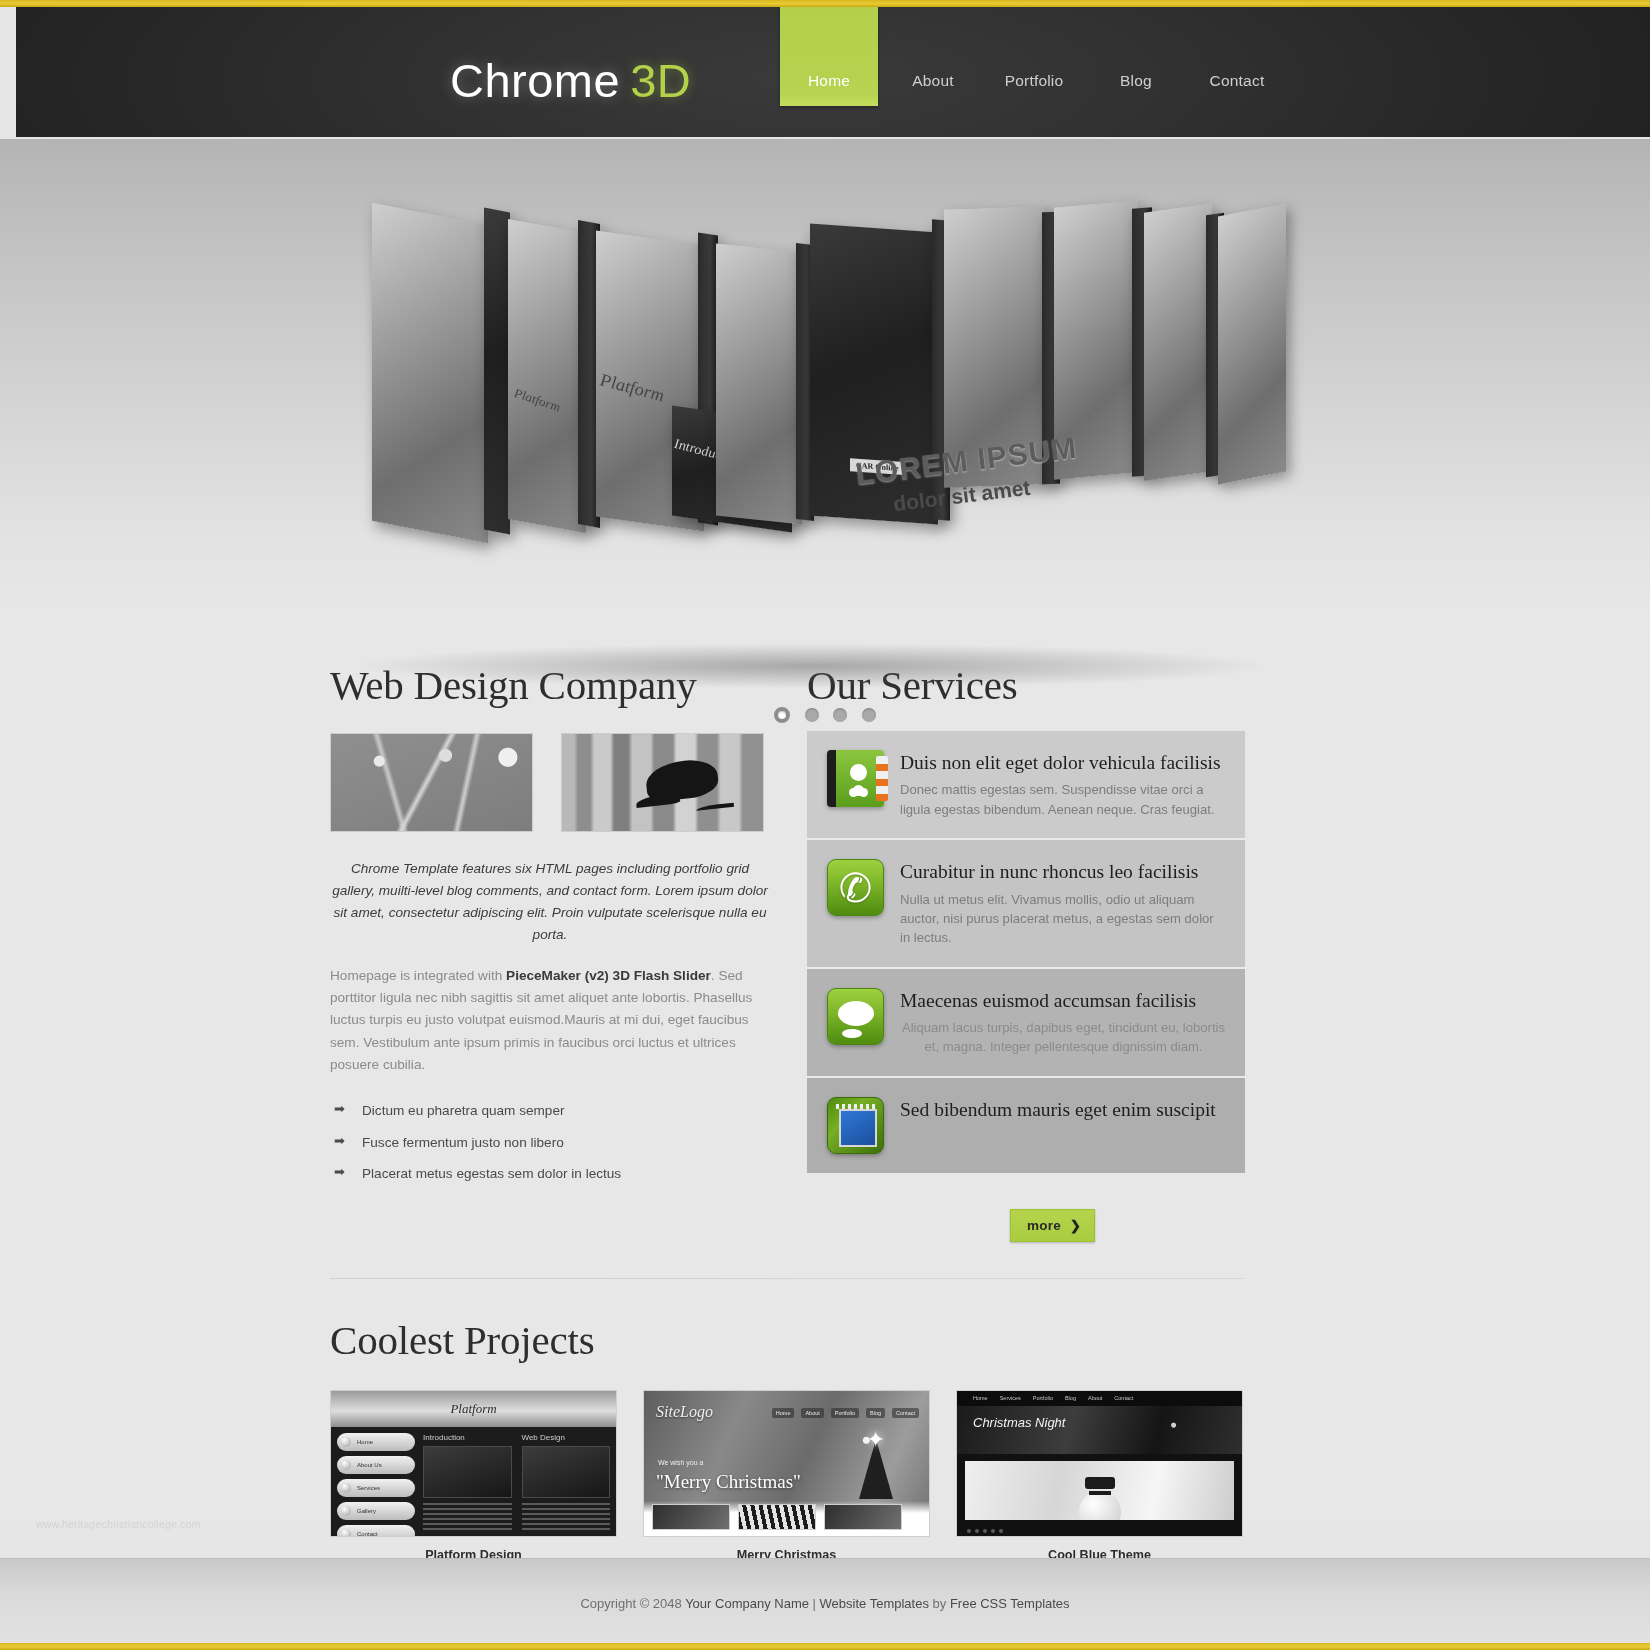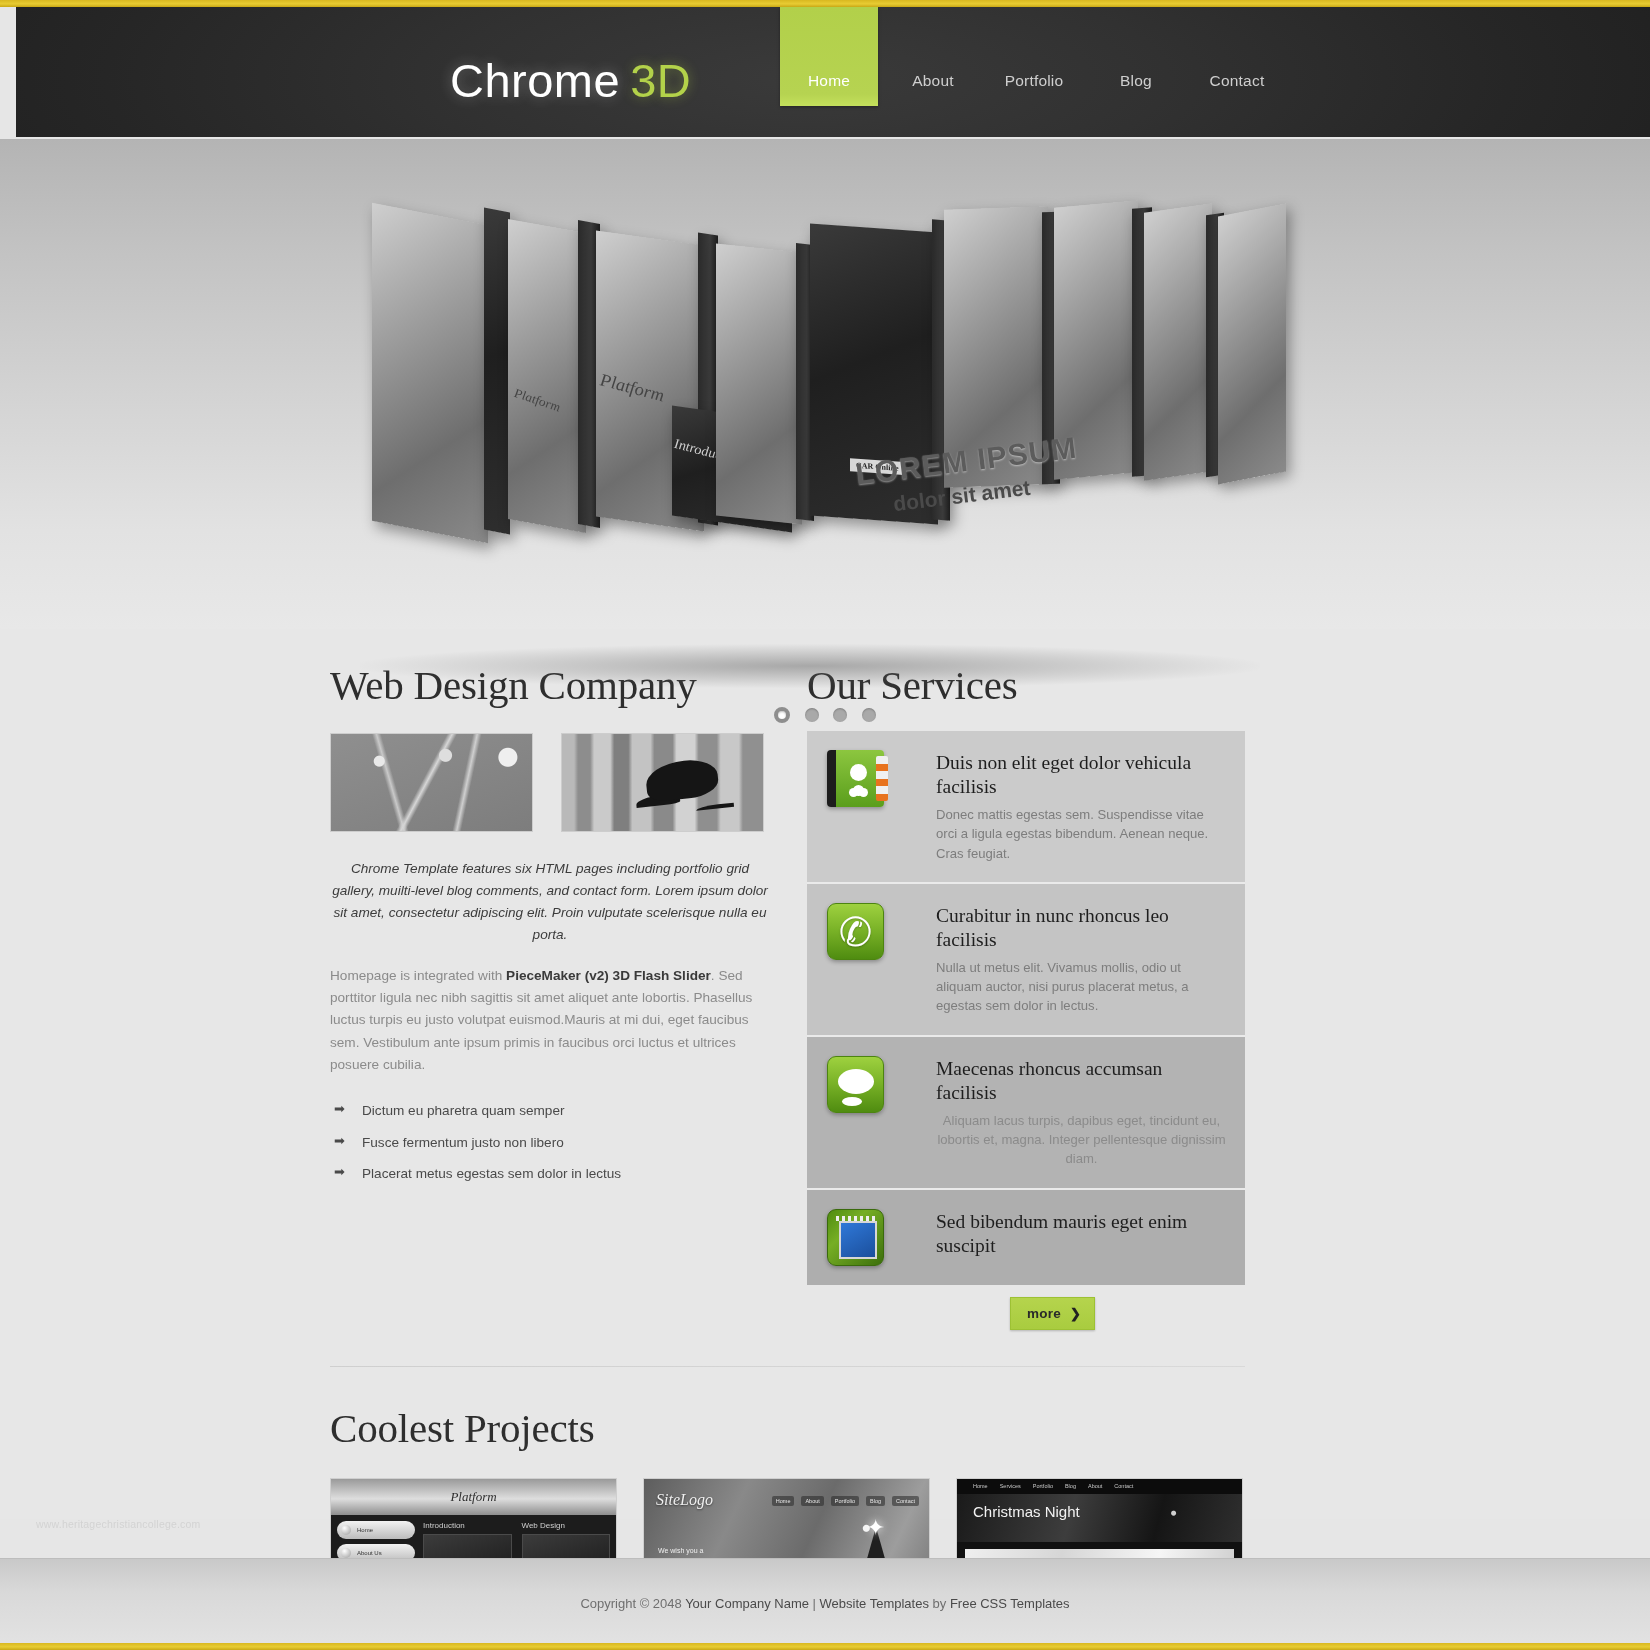--- a/index.html
+++ b/index.html
@@ -231,21 +231,21 @@
     content: ""; position: absolute; left: 11px; top: 11px; width: 34px; height: 34px;
     background: linear-gradient(150deg, #2f78d8, #1b4f9c);
     border: 2px solid #d7d7d7;
   }
   .ico-chip::after {
     content: ""; position: absolute; left: 8px; top: 6px; width: 40px; height: 5px;
     background: repeating-linear-gradient(to right, #efefef 0 3px, transparent 3px 6px);
     box-shadow: 0 39px 0 0 transparent;
   }
 
-  .svc-txt { flex: 1 1 auto; padding-top: 1px; margin-left: 36px; }
+  .svc-txt { flex: 1 1 auto; padding-top: 1px; }
   .svc-h {
     font-family: "Liberation Serif", serif;
     font-size: 19.5px; color: #1e1e1e; font-weight: 400; line-height: 1.25;
   }
   .svc-p {
     margin-top: 5px; font-size: 13.1px; line-height: 1.48; color: #7d7d7d;
   }
   .svc:nth-child(3) .svc-p, .svc:nth-child(4) .svc-p { color: #8b8b8b; text-align: center; }
 
   
@@ -367,21 +367,21 @@
     background: #0c0c0c; display: flex; gap: 12px; padding-left: 16px; align-items: center;
   }
   .p3-nav b { font-size: 5.5px; color: #c9c9c9; font-weight: 400; }
   .p3-hero {
     position: absolute; left: 0; top: 15px; width: 100%; height: 48px;
     background: radial-gradient(circle at 76% 40%, #cfcfcf 0 2px, transparent 3px),
       linear-gradient(105deg, #1a1a1a 0%, #3d3d3d 40%, #151515 70%, #2f2f2f 100%);
   }
   .p3-hero span {
     position: absolute; left: 16px; top: 9px;
-    font-size: 15px; color: #f2f2f2; line-height: 1.25;
+    font-size: 13px; color: #f2f2f2; line-height: 1.25; font-style: italic;
   }
   .p3-snow {
     position: absolute; left: 8px; top: 70px; right: 8px; bottom: 16px;
     background: linear-gradient(100deg, #efefef 0%, #d6d6d6 35%, #f6f6f6 70%, #cdcdcd 100%);
     overflow: hidden;
   }
   .p3-snowman {
     position: absolute; left: 50%; top: 30px; transform: translateX(-50%);
   }
   .p3-snowman::before {
@@ -531,21 +531,21 @@
             <div class="svc-ico ico-phone"></div>
             <div class="svc-txt">
               <div class="svc-h">Curabitur in nunc rhoncus leo facilisis</div>
               <div class="svc-p">Nulla ut metus elit. Vivamus mollis, odio ut aliquam auctor, nisi purus placerat metus, a egestas sem dolor in lectus.</div>
             </div>
           </div>
 
           <div class="svc">
             <div class="svc-ico ico-chat"></div>
             <div class="svc-txt">
-              <div class="svc-h">Maecenas rhoncus accumsan facilisis</div>
+              <div class="svc-h">Maecenas euismod accumsan facilisis</div>
               <div class="svc-p">Aliquam lacus turpis, dapibus eget, tincidunt eu, lobortis et, magna. Integer pellentesque dignissim diam.</div>
             </div>
           </div>
 
           <div class="svc">
             <div class="svc-ico ico-chip"></div>
             <div class="svc-txt">
               <div class="svc-h">Sed bibendum mauris eget enim suscipit</div>
             </div>
           </div>

